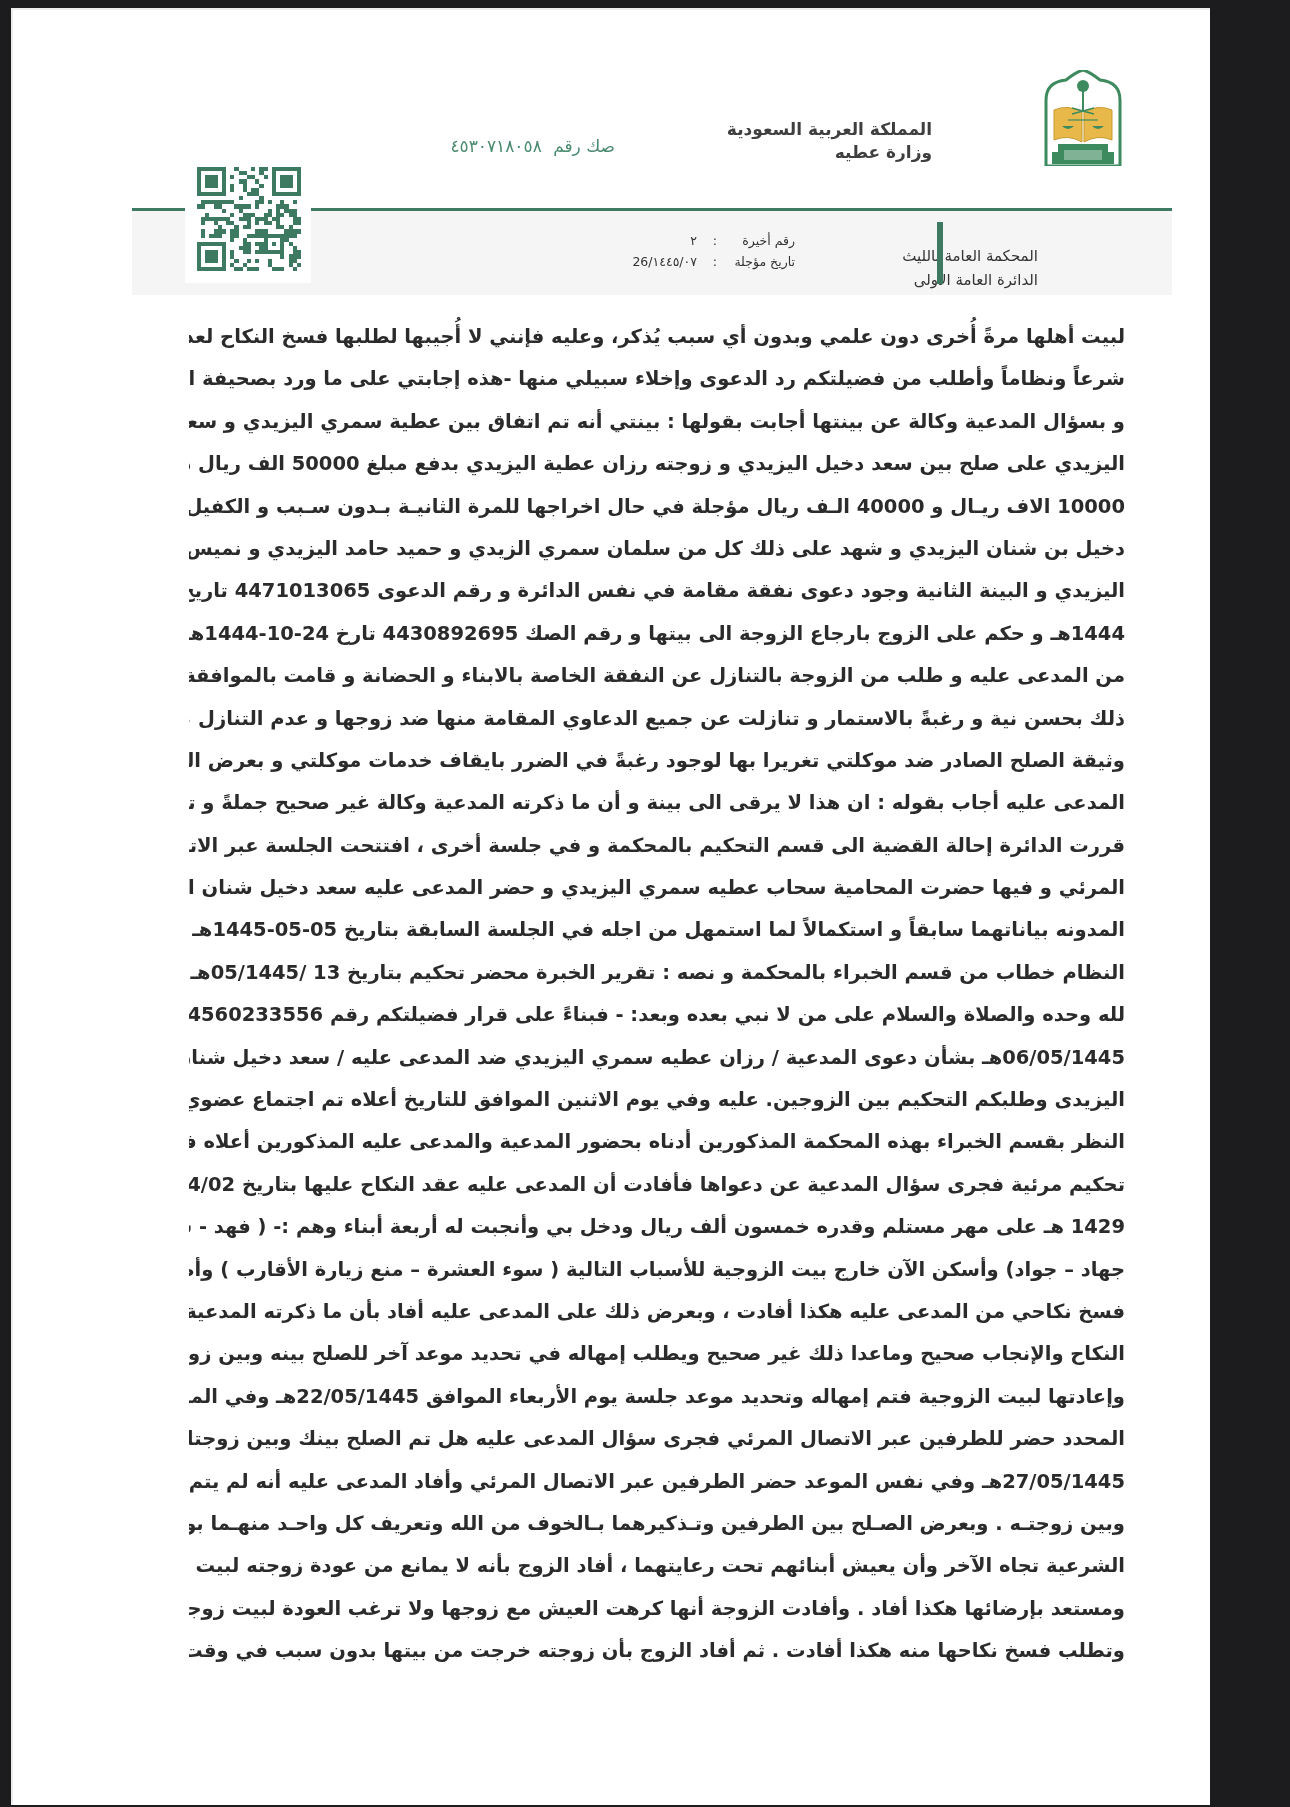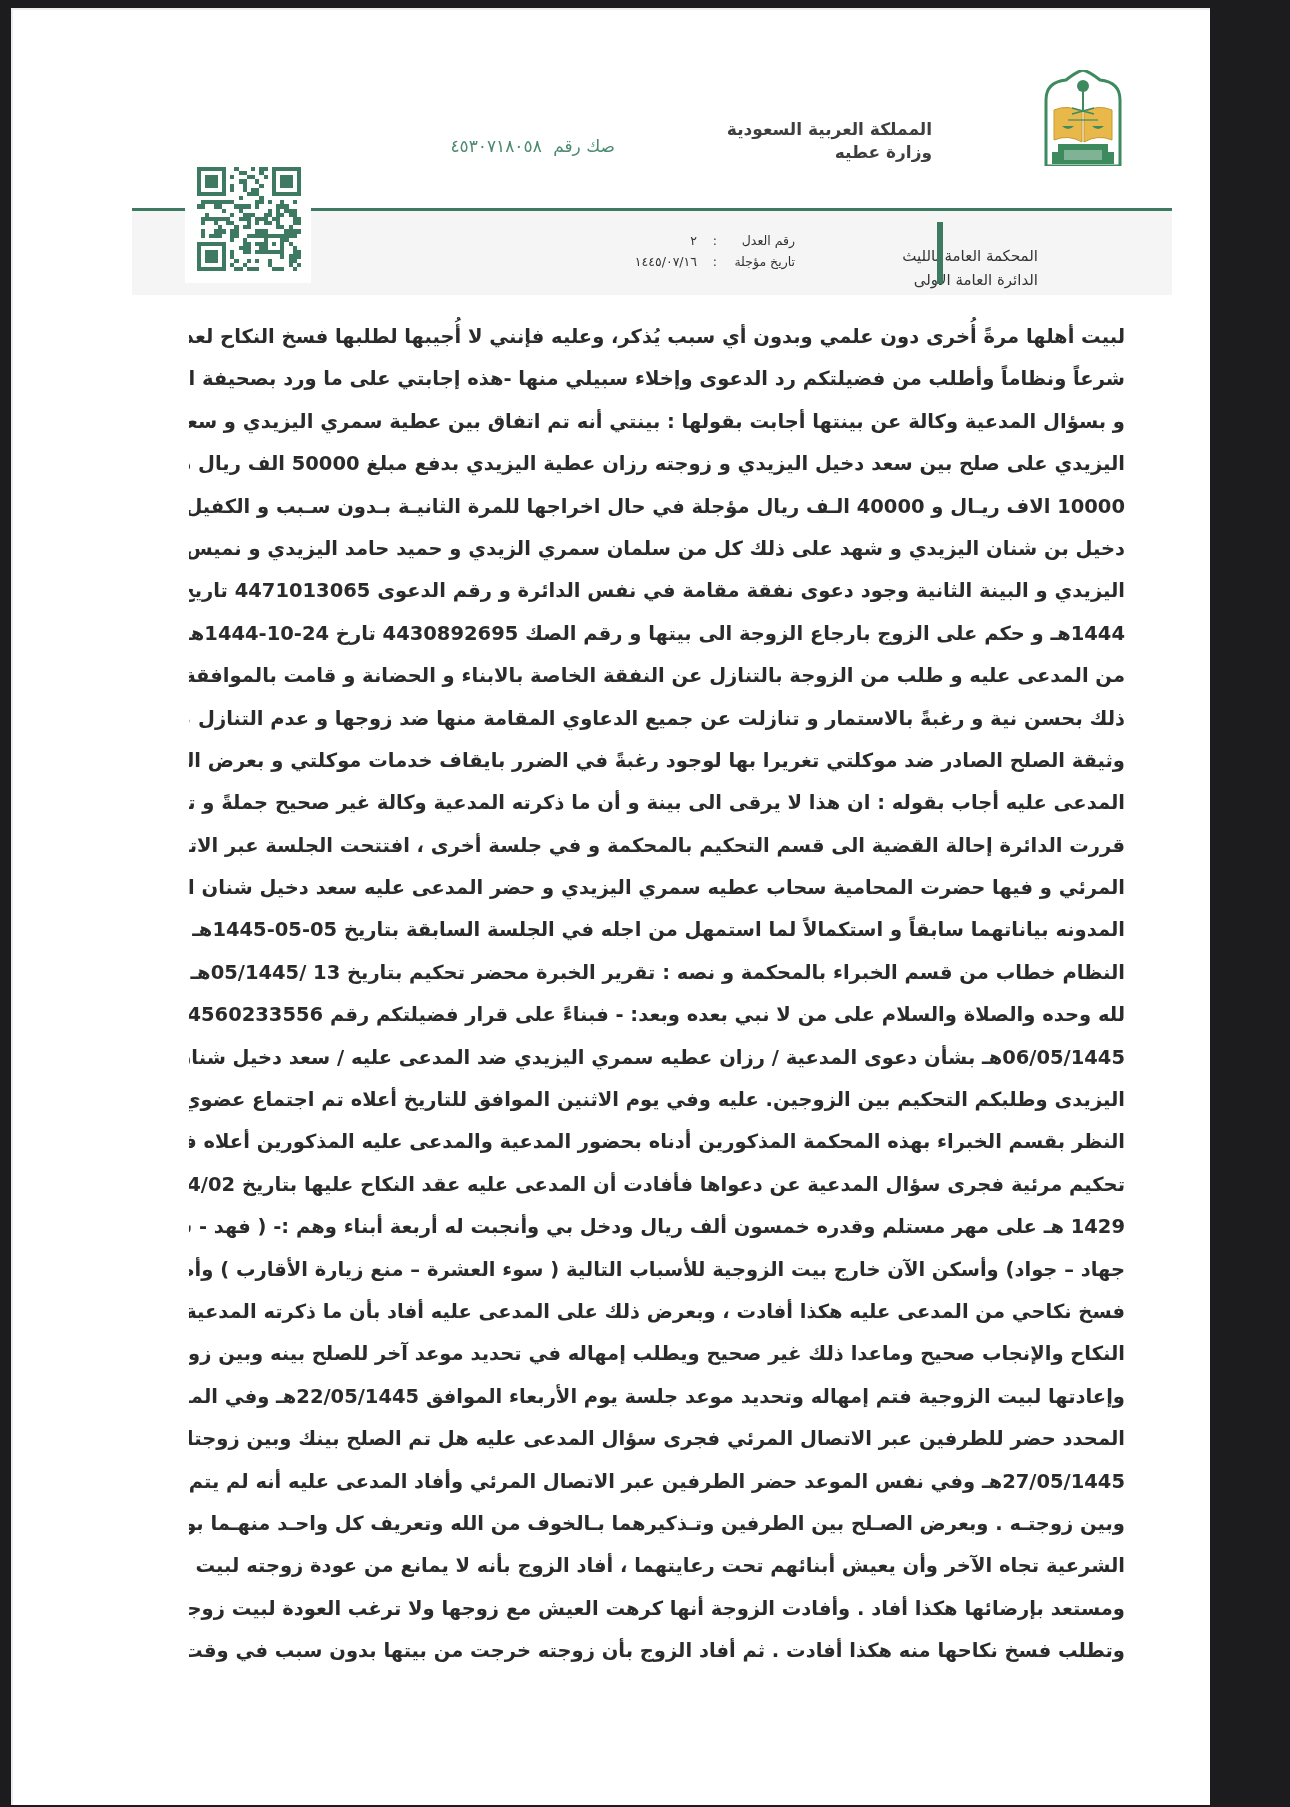--- a/index.html
+++ b/index.html
@@ -103,28 +103,28 @@
 
   <div class="court">
     <div>المحكمة العامة بالليث</div>
     <div>الدائرة العامة الأولى</div>
   </div>
 
   <div class="vbar"></div>
 
   <div class="meta">
     <div class="meta-row">
-      <span class="lbl">رقم العدل</span>
+      <span class="lbl">رقم أخيرة</span>
       <span class="colon">:</span>
       <span class="val">٢</span>
     </div>
     <div class="meta-row">
       <span class="lbl">تاريخ مؤجلة</span>
       <span class="colon">:</span>
-      <span class="val">١٤٤٥/٠٧/١٦</span>
+      <span class="val">١٤٤٥/٠٧/26</span>
     </div>
   </div>
 
   <div class="qr-box">
     <svg class="qr" viewBox="0 0 25 25" shape-rendering="crispEdges" id="qr-svg">
         <rect x="9" y="0" width="1" height="1" fill="#3d7a61"></rect>
         <rect x="13" y="0" width="1" height="1" fill="#3d7a61"></rect>
         <rect x="15" y="0" width="1" height="1" fill="#3d7a61"></rect>
         <rect x="16" y="0" width="1" height="1" fill="#3d7a61"></rect>
         <rect x="10" y="1" width="1" height="1" fill="#3d7a61"></rect>

